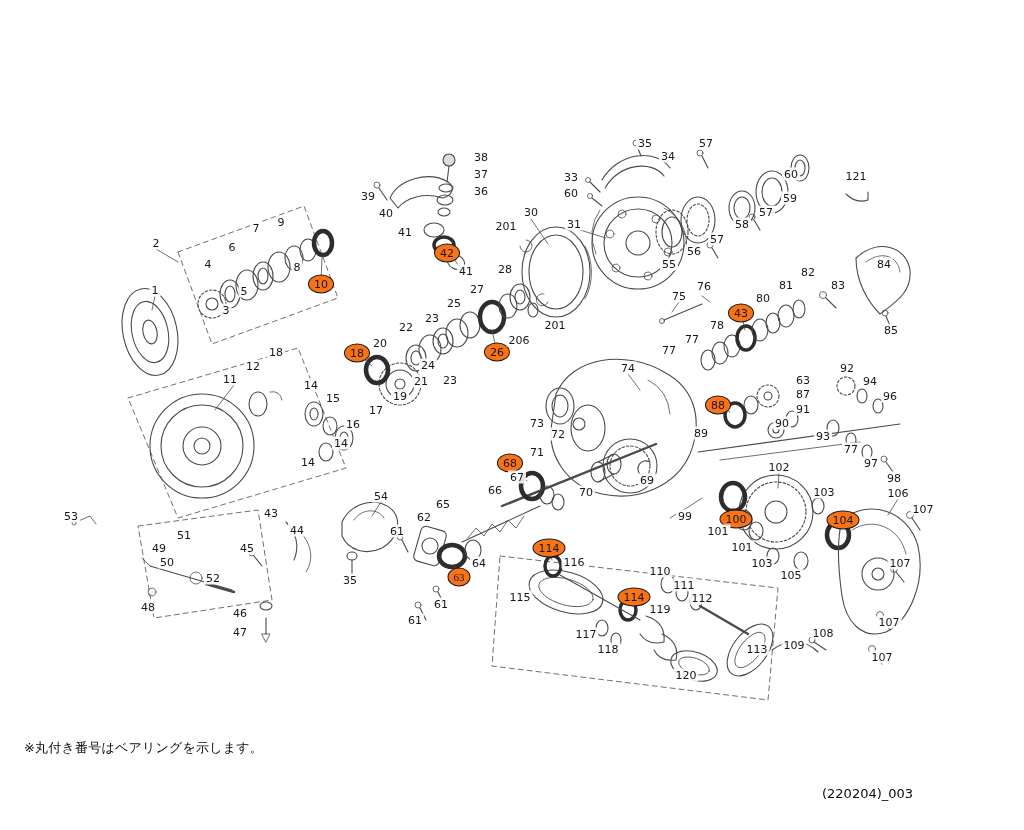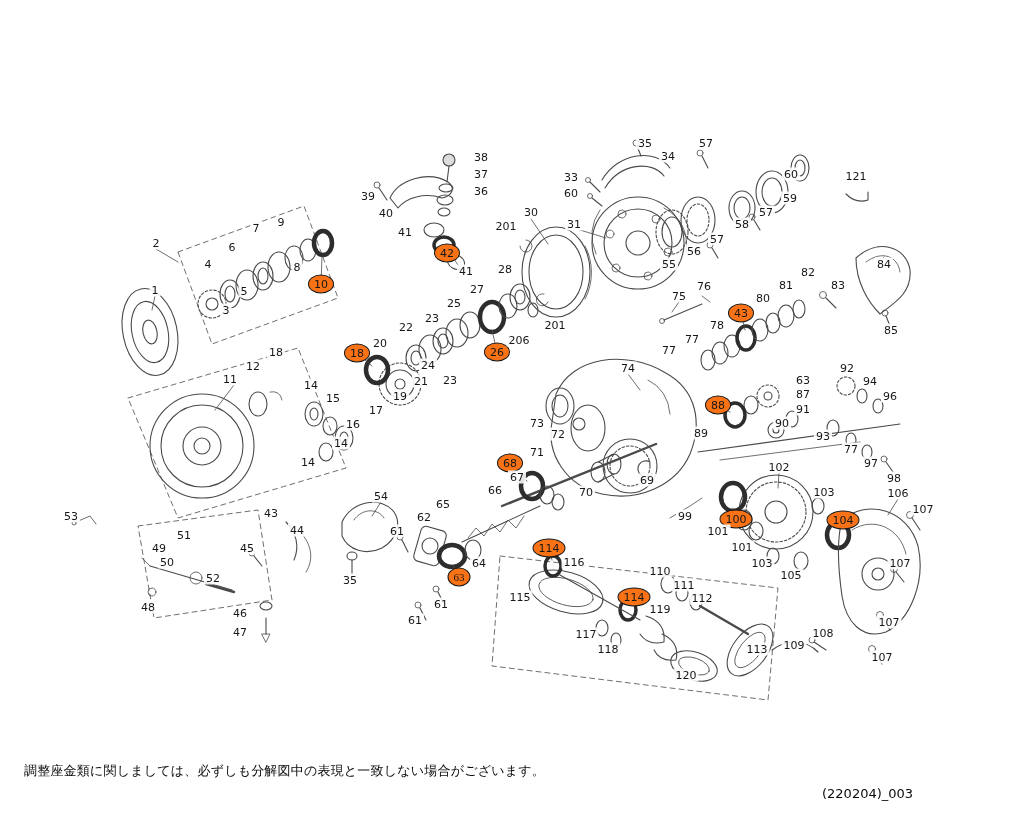--- a/index.html
+++ b/index.html
@@ -451,15 +451,15 @@
       <div class="part-label circled" style="left: 549px; top: 548px;">114</div>
       <div class="part-label circled" style="left: 634px; top: 597px;">114</div>
       <div class="part-label" style="left: 520px; top: 597px;">115</div>
       <div class="part-label" style="left: 574px; top: 562px;">116</div>
       <div class="part-label" style="left: 586px; top: 634px;">117</div>
       <div class="part-label" style="left: 608px; top: 649px;">118</div>
       <div class="part-label" style="left: 660px; top: 609px;">119</div>
       <div class="part-label" style="left: 686px; top: 675px;">120</div>
     </div>
 
-  <div class="footer-note" style="top:762px">調整座金類に関しましては、必ずしも分解図中の表現と一致しない場合がございます。</div>
+  <div class="footer-note" style="top:739px">※丸付き番号はベアリングを示します。</div>
   <div class="doc-code">(220204)_003</div>
 </div>
 
 </body></html>

